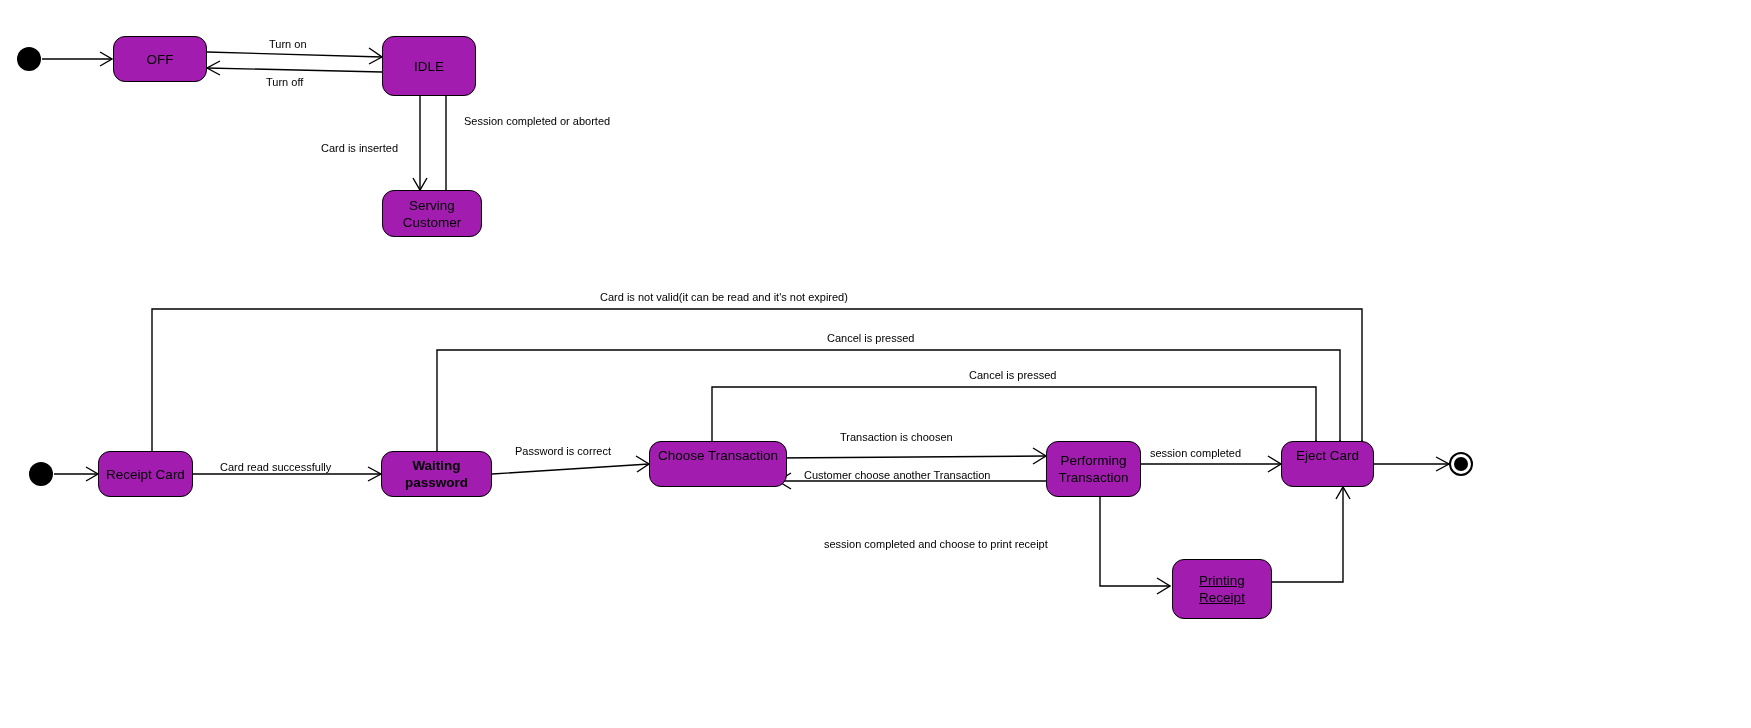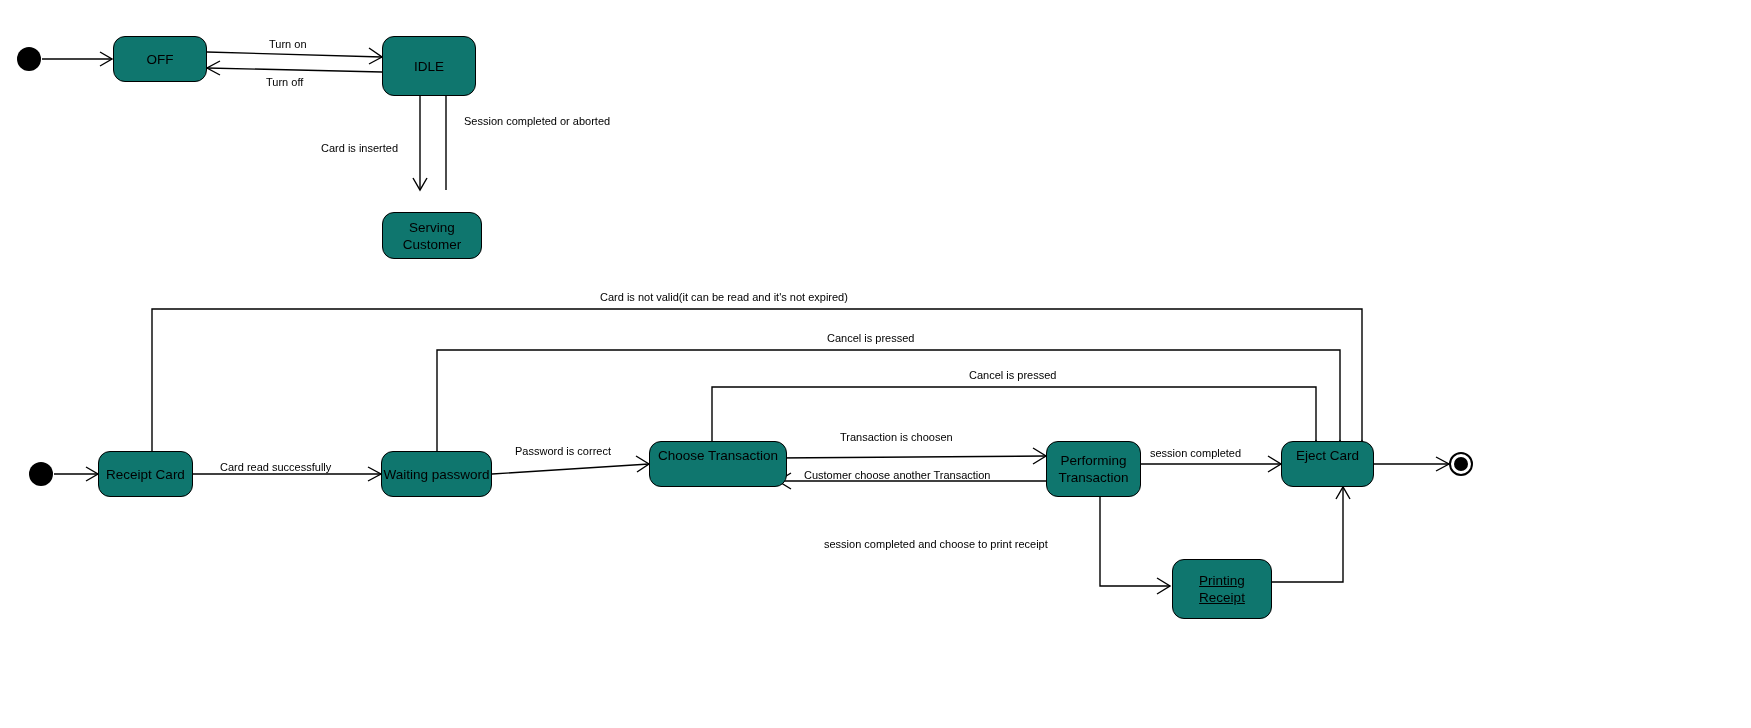--- a/index.html
+++ b/index.html
@@ -1,21 +1,21 @@
 <!DOCTYPE html>
 <html><head>
 <meta charset="utf-8">
 <title>UML State Machine Diagram</title>
 <style>
   html,body{margin:0;padding:0;background:#ffffff;}
   body{font-family:"Liberation Sans", sans-serif;}
   #canvas{position:relative;width:1751px;height:728px;background:#ffffff;overflow:hidden;}
   .state{
     position:absolute;
-    background:#0f766e;
+    background:#a21caf;
     border:1.6px solid #000000;
     border-radius:12px;
     box-sizing:border-box;
     display:flex;
     align-items:center;
     justify-content:center;
     text-align:center;
     color:#000000;
     font-size:13.5px;
     line-height:17px;
@@ -118,36 +118,36 @@
     <path class="arrowhead" d="M 1309 453 L 1316 441 L 1323 453"></path>
 
   </svg>
 
   <div class="initial" style="left:17px; top:47px;"></div>
 
   <div class="state" style="left:113px; top:36px; width:94px; height:46px;">OFF</div>
 
   <div class="state" style="left:382px; top:36px; width:94px; height:60px;">IDLE</div>
 
-  <div class="state" style="left:382px; top:190px; width:100px; height:47px;margin-top:22px;">Serving
+  <div class="state" style="left:382px; top:190px; width:100px; height:47px;">Serving
 Customer</div>
 
   <div class="label" style="left:269px; top:37px;">Turn on</div>
 
   <div class="label" style="left:266px; top:75px;">Turn off</div>
 
   <div class="label" style="left:321px; top:141px;">Card is inserted</div>
 
   <div class="label" style="left:464px; top:114px;">Session completed or aborted</div>
 
   <div class="initial" style="left:29px; top:462px;"></div>
 
   <div class="state" style="left:98px; top:451px; width:95px; height:46px;">Receipt Card</div>
 
-  <div class="state" style="left:381px; top:451px; width:111px; height:46px;">Waiting password</div>
+  <div class="state" style="left:381px; top:451px; width:111px; height:46px;font-weight:bold;">Waiting password</div>
 
   <div class="state top-align" style="left:649px; top:441px; width:138px; height:46px;">Choose Transaction</div>
 
   <div class="state" style="left:1046px; top:441px; width:95px; height:56px;">Performing
 Transaction</div>
 
   <div class="state top-align" style="left:1281px; top:441px; width:93px; height:46px;">Eject Card</div>
 
   <div class="state" style="left:1172px; top:559px; width:100px; height:60px;text-decoration:underline;">Printing
 Receipt</div>

